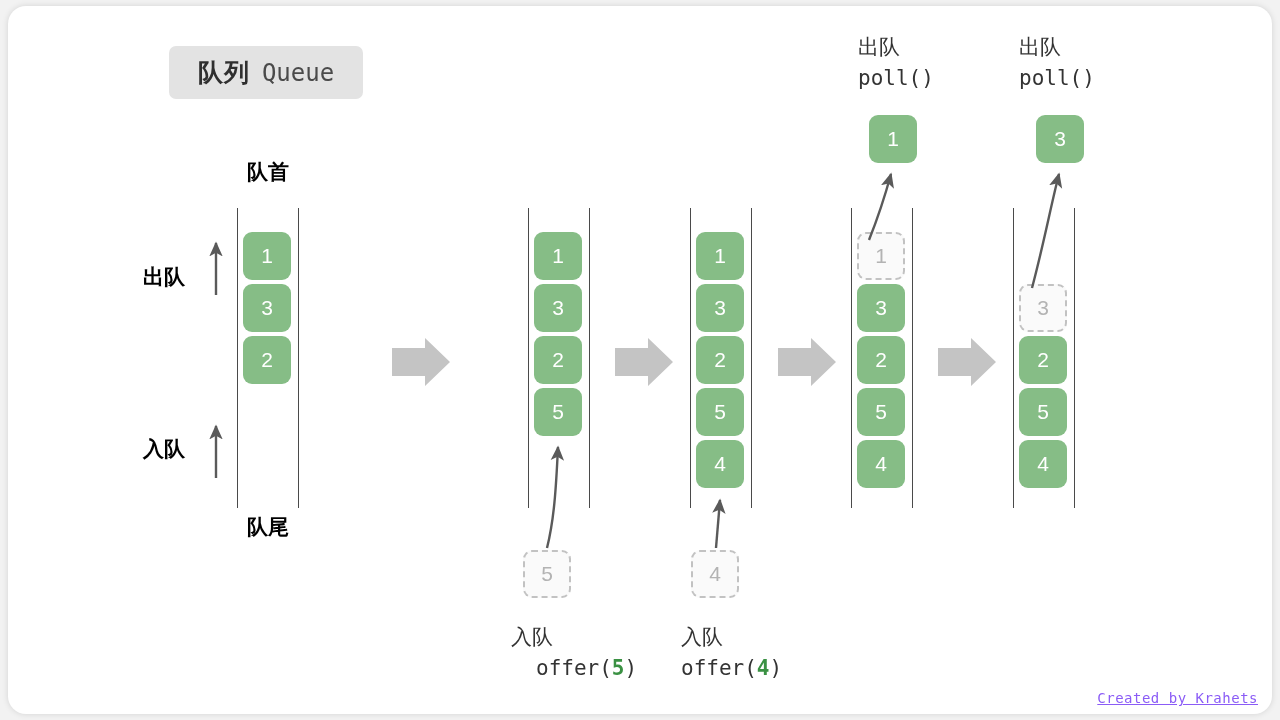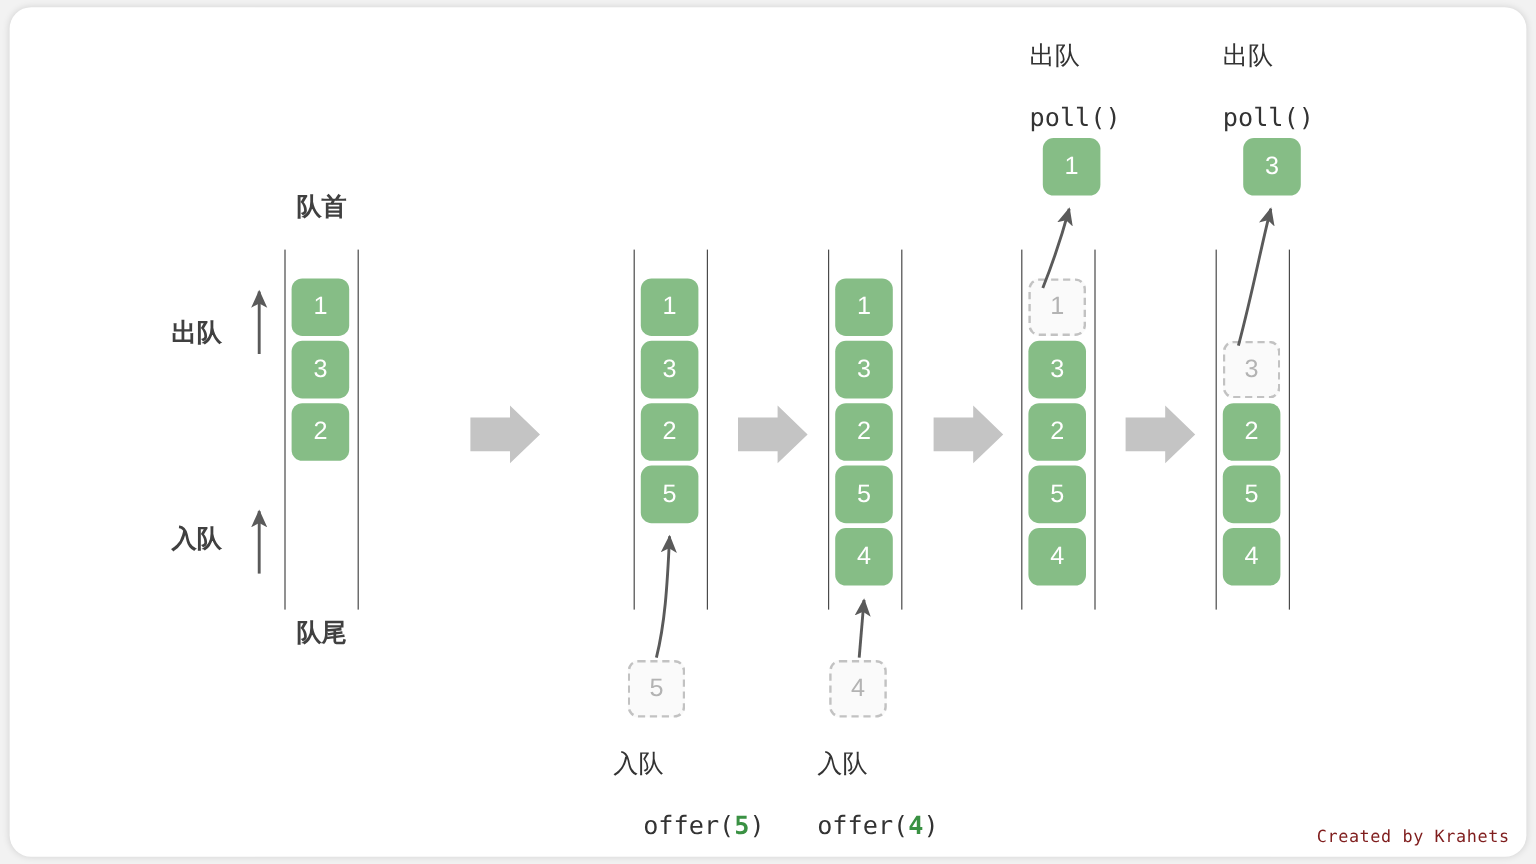--- a/index.html
+++ b/index.html
@@ -66,32 +66,31 @@
   
   .lbl {
     position: absolute;
     color: #333333;
     white-space: pre;
     text-align: right;
   }
   .lbl-bold {
     font-weight: bold;
     font-size: 21px;
-    color: #404040;
+    color: #000000;
   }
   .lbl-op {
     font-size: 21px;
     color: #333333;
     line-height: 34px;
   }
   .mono {
     font-family: "DejaVu Sans Mono", "Liberation Mono", monospace;
     font-size: 21px;
     color: #333333;
-    margin-top: 20px;
   }
   .mono .hl {
     color: #3a9143;
     font-weight: bold;
   }
 
   
   .rail {
     position: absolute;
     width: 1px;
@@ -118,30 +117,35 @@
     box-sizing: border-box;
   }
 
   
   .credit {
     position: absolute;
     right: 22px;
     bottom: 14px;
     font-family: "DejaVu Sans Mono", "Liberation Mono", monospace;
     font-size: 14px;
-    color: #7f1d1d;
+    color: #8b5cf6;
     letter-spacing: 0.5px;
+    text-decoration: underline;
   }
 </style>
 </head>
 <body>
 
 <div id="canvas">
   <div class="card"></div>
 
+  <div class="title-badge">
+    <span class="title-cn">队列</span>
+    <span class="title-en">Queue</span>
+  </div>
 
   <div class="lbl lbl-bold" style="left:239px; top:158px; width:58px; text-align:center;">队首</div>
   <div class="lbl lbl-bold" style="left:239px; top:513px; width:58px; text-align:center;">队尾</div>
 
   <div class="rail" style="left:237px; top:208px; height:300px;"></div>
   <div class="rail" style="left:298px; top:208px; height:300px;"></div>
 
   <div class="box" style="left:243px; top:232px;">1</div>
   <div class="box" style="left:243px; top:284px;">3</div>
   <div class="box" style="left:243px; top:336px;">2</div>

